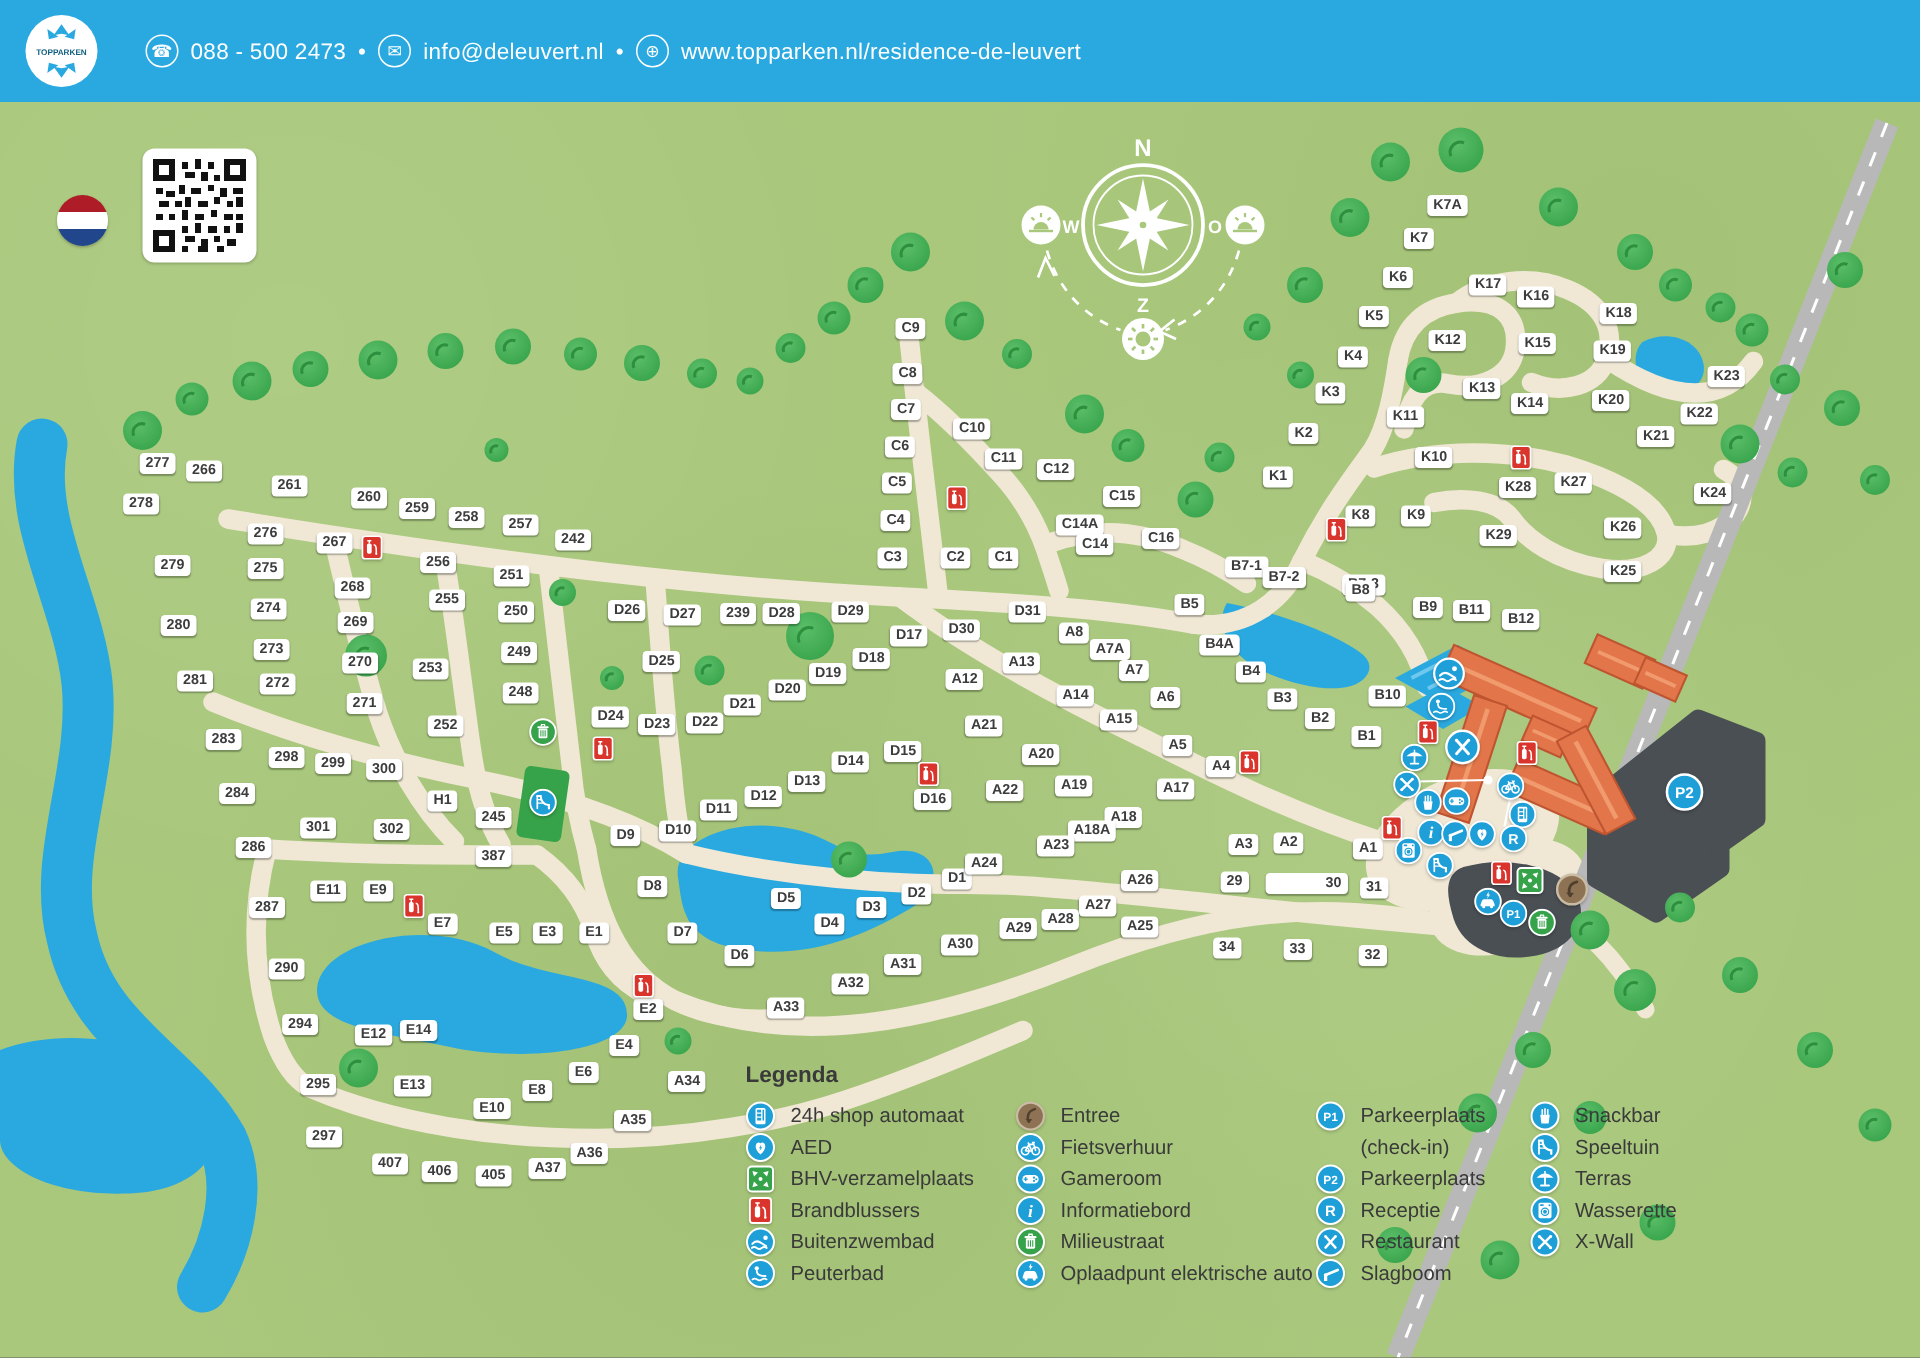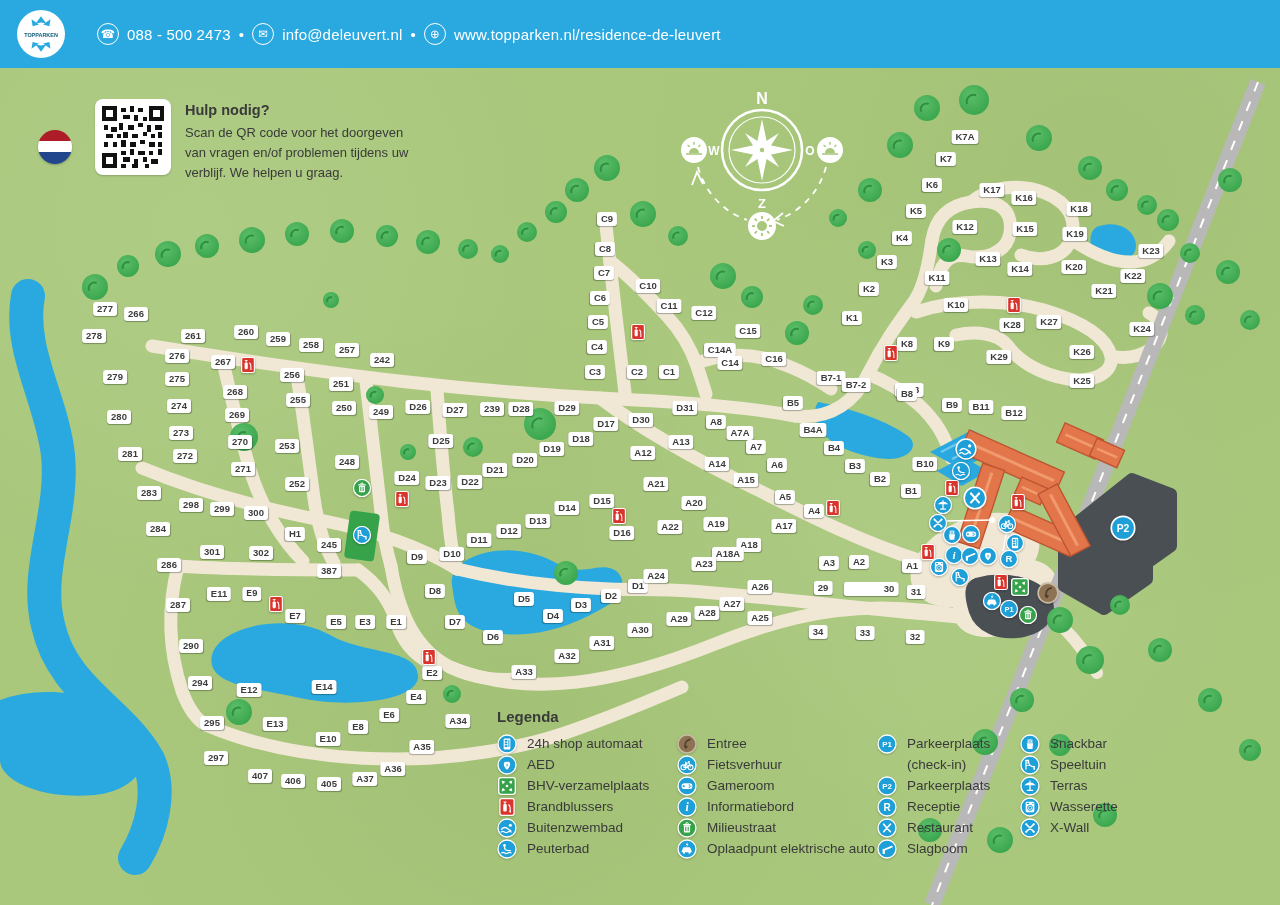--- a/index.html
+++ b/index.html
@@ -616,41 +616,41 @@
           <circle cx="452" cy="694" r="9" fill="url(#treeg)"></circle>
           <path d="M447.95,696.43 a4.05,4.05 0 0 1 5.265,-5.265" stroke="#2E8F3F" stroke-width="2" fill="none"></path>
         </g>
       </g>
   </svg>
 
   <div id="labels">
       <div class="plot" style="left: 105px; top: 309px;">277</div>
       <div class="plot" style="left: 136px; top: 314px;">266</div>
       <div class="plot" style="left: 94px; top: 336px;">278</div>
-      <div class="plot" style="left: 193px; top: 336px;">261</div>
+      <div class="plot" style="left: 193px; top: 324px;">261</div>
       <div class="plot" style="left: 246px; top: 332px;">260</div>
       <div class="plot" style="left: 278px; top: 339px;">259</div>
       <div class="plot" style="left: 311px; top: 345px;">258</div>
       <div class="plot" style="left: 347px; top: 350px;">257</div>
       <div class="plot" style="left: 382px; top: 360px;">242</div>
       <div class="plot" style="left: 177px; top: 356px;">276</div>
       <div class="plot" style="left: 223px; top: 362px;">267</div>
       <div class="plot" style="left: 292px; top: 375px;">256</div>
       <div class="plot" style="left: 341px; top: 384px;">251</div>
       <div class="plot" style="left: 115px; top: 377px;">279</div>
       <div class="plot" style="left: 177px; top: 379px;">275</div>
       <div class="plot" style="left: 235px; top: 392px;">268</div>
       <div class="plot" style="left: 298px; top: 400px;">255</div>
       <div class="plot" style="left: 344px; top: 408px;">250</div>
       <div class="plot" style="left: 179px; top: 406px;">274</div>
       <div class="plot" style="left: 237px; top: 415px;">269</div>
       <div class="plot" style="left: 119px; top: 417px;">280</div>
       <div class="plot" style="left: 181px; top: 433px;">273</div>
       <div class="plot" style="left: 240px; top: 442px;">270</div>
-      <div class="plot" style="left: 346px; top: 412px; margin-left: 35px;">249</div>
+      <div class="plot" style="left: 346px; top: 435px;">249</div>
       <div class="plot" style="left: 287px; top: 446px;">253</div>
       <div class="plot" style="left: 130px; top: 454px;">281</div>
       <div class="plot" style="left: 185px; top: 456px;">272</div>
       <div class="plot" style="left: 243px; top: 469px;">271</div>
       <div class="plot" style="left: 347px; top: 462px;">248</div>
       <div class="plot" style="left: 297px; top: 484px;">252</div>
       <div class="plot" style="left: 149px; top: 493px;">283</div>
       <div class="plot" style="left: 191px; top: 505px;">298</div>
       <div class="plot" style="left: 222px; top: 509px;">299</div>
       <div class="plot" style="left: 256px; top: 513px;">300</div>
@@ -752,32 +752,32 @@
       <div class="plot" style="left: 865px; top: 633px;">33</div>
       <div class="plot" style="left: 915px; top: 637px;">32</div>
       <div class="plot" style="left: 602px; top: 643px;">A31</div>
       <div class="plot" style="left: 567px; top: 656px;">A32</div>
       <div class="plot" style="left: 524px; top: 672px;">A33</div>
       <div class="plot" style="left: 458px; top: 721px;">A34</div>
       <div class="plot" style="left: 422px; top: 747px;">A35</div>
       <div class="plot" style="left: 393px; top: 769px;">A36</div>
       <div class="plot" style="left: 365px; top: 779px;">A37</div>
       <div class="plot" style="left: 219px; top: 594px;">E11</div>
-      <div class="plot" style="left: 252px; top: 594px; font-family: Liberation Mono, monospace;">E9</div>
+      <div class="plot" style="left: 252px; top: 594px;">E9</div>
       <div class="plot" style="left: 295px; top: 616px;">E7</div>
       <div class="plot" style="left: 336px; top: 622px;">E5</div>
       <div class="plot" style="left: 365px; top: 622px;">E3</div>
       <div class="plot" style="left: 396px; top: 622px;">E1</div>
       <div class="plot" style="left: 432px; top: 673px;">E2</div>
       <div class="plot" style="left: 416px; top: 697px;">E4</div>
       <div class="plot" style="left: 389px; top: 715px;">E6</div>
       <div class="plot" style="left: 358px; top: 727px;">E8</div>
       <div class="plot" style="left: 328px; top: 739px;">E10</div>
       <div class="plot" style="left: 249px; top: 690px;">E12</div>
-      <div class="plot" style="left: 279px; top: 687px; margin-left: 45px;">E14</div>
+      <div class="plot" style="left: 279px; top: 687px;">E14</div>
       <div class="plot" style="left: 275px; top: 724px;">E13</div>
       <div class="plot" style="left: 831px; top: 378px;">B7-1</div>
       <div class="plot" style="left: 856px; top: 385px;">B7-2</div>
       <div class="plot" style="left: 881px; top: 390px; margin-left: 28px;">B7-3</div>
       <div class="plot" style="left: 907px; top: 394px;">B8</div>
       <div class="plot" style="left: 793px; top: 403px;">B5</div>
       <div class="plot" style="left: 952px; top: 405px;">B9</div>
       <div class="plot" style="left: 981px; top: 407px;">B11</div>
       <div class="plot" style="left: 1014px; top: 413px;">B12</div>
       <div class="plot" style="left: 813px; top: 430px;">B4A</div>
@@ -998,26 +998,20 @@
           <rect x="10" y="24" width="3" height="2"></rect>
         <rect x="15" y="25" width="2" height="2"></rect>
           <rect x="19" y="24" width="2" height="2"></rect>
           <rect x="23" y="25" width="3" height="2"></rect>
         <rect x="9" y="27" width="2" height="2"></rect>
           <rect x="14" y="27" width="3" height="2"></rect>
           <rect x="20" y="27" width="2" height="2"></rect>
       </g>
     </svg>
   </div>
-  <div id="help">
-    <div class="ht">Hulp nodig?</div>
-    <div class="hl">Scan de QR code voor het doorgeven</div>
-    <div class="hl">van vragen en/of problemen tijdens uw</div>
-    <div class="hl">verblijf. We helpen u graag.</div>
-  </div>
 
   <div id="legend">
     <div class="lt">Legenda</div>
     <div id="lcols">
         <div class="lg-col">
           <div class="lg-row">
             <svg class="lg-ic" viewBox="0 0 24 24">
               <use href="#sym-shop24"></use>
             </svg>
             <div class="lg-txt">

